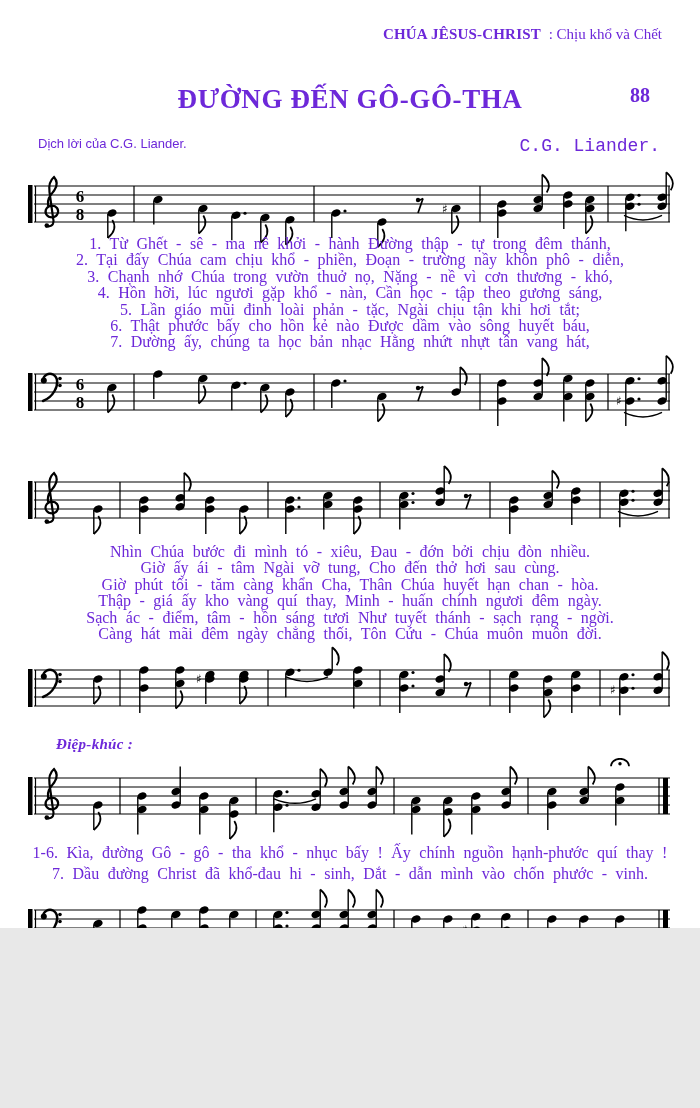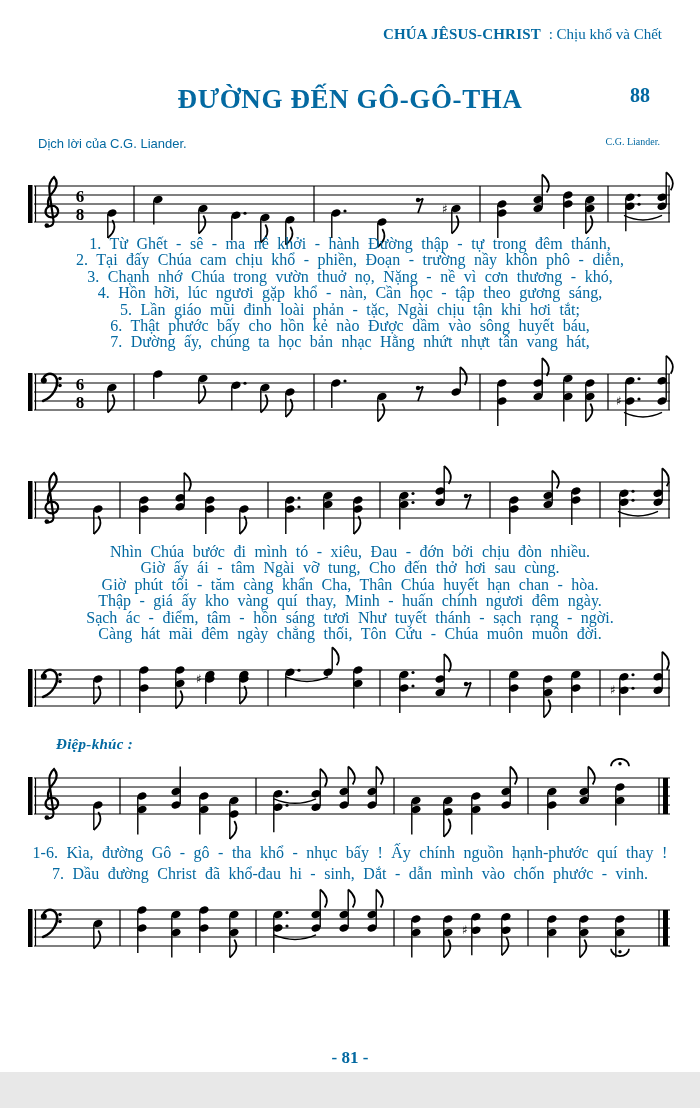--- a/index.html
+++ b/index.html
@@ -1,27 +1,27 @@
 <!DOCTYPE html>
 <html><head>
 <meta charset="utf-8">
 <style>
   html,body{margin:0;padding:0;background:#e8e8e8;}
-  .page{position:relative;width:700px;height:1072px;background:#ffffff;margin:0 auto;
-        overflow:hidden;font-family:"Liberation Serif",serif;color:#0369a1;}
+  .page{position:relative;width:700px;height:928px;background:#ffffff;margin:0 auto;
+        overflow:hidden;font-family:"Liberation Serif",serif;color:#6d28d9;}
   .running-head{position:absolute;top:26px;right:38px;font-size:15px;white-space:nowrap;}
   .running-head .cat{font-weight:bold;letter-spacing:0.2px;}
   .running-head .sub{margin-left:4px;}
   .title-row{position:absolute;top:84px;left:0;width:700px;text-align:center;}
   .hymn-title{font-size:27px;font-weight:bold;letter-spacing:0.6px;}
   .hymn-number{position:absolute;top:84px;right:50px;font-size:20px;font-weight:bold;}
   .attr-left{position:absolute;top:136px;left:38px;font-size:13px;
              font-family:"Liberation Sans",sans-serif;}
-  .attr-right{position:absolute;top:136px;right:40px;font-size:10px;
-              font-family:Liberation Serif, serif;}
+  .attr-right{position:absolute;top:136px;right:40px;font-size:18px;
+              font-family:Liberation Mono, monospace;}
   .staff-box{position:absolute;left:28px;width:646px;height:88px;}
   .staff-box svg{display:block;width:100%;height:100%;}
   .s1t{top:166px;} .s1b{top:350px;}
   .s2t{top:462px;} .s2b{top:646px;}
   .s3t{top:758px;} .s3b{top:886px;}
   .lyrics{position:absolute;left:30px;width:640px;text-align:center;}
   .lyrics .line{white-space:nowrap;font-size:16px;line-height:16.4px;word-spacing:4.5px;}
   .ly1{top:236px;} .ly2{top:544px;}
   .ly3{top:843px;} .ly3 .line{line-height:20.5px;}
   .chorus-label{position:absolute;top:736px;left:56px;font-size:15px;font-style:italic;

